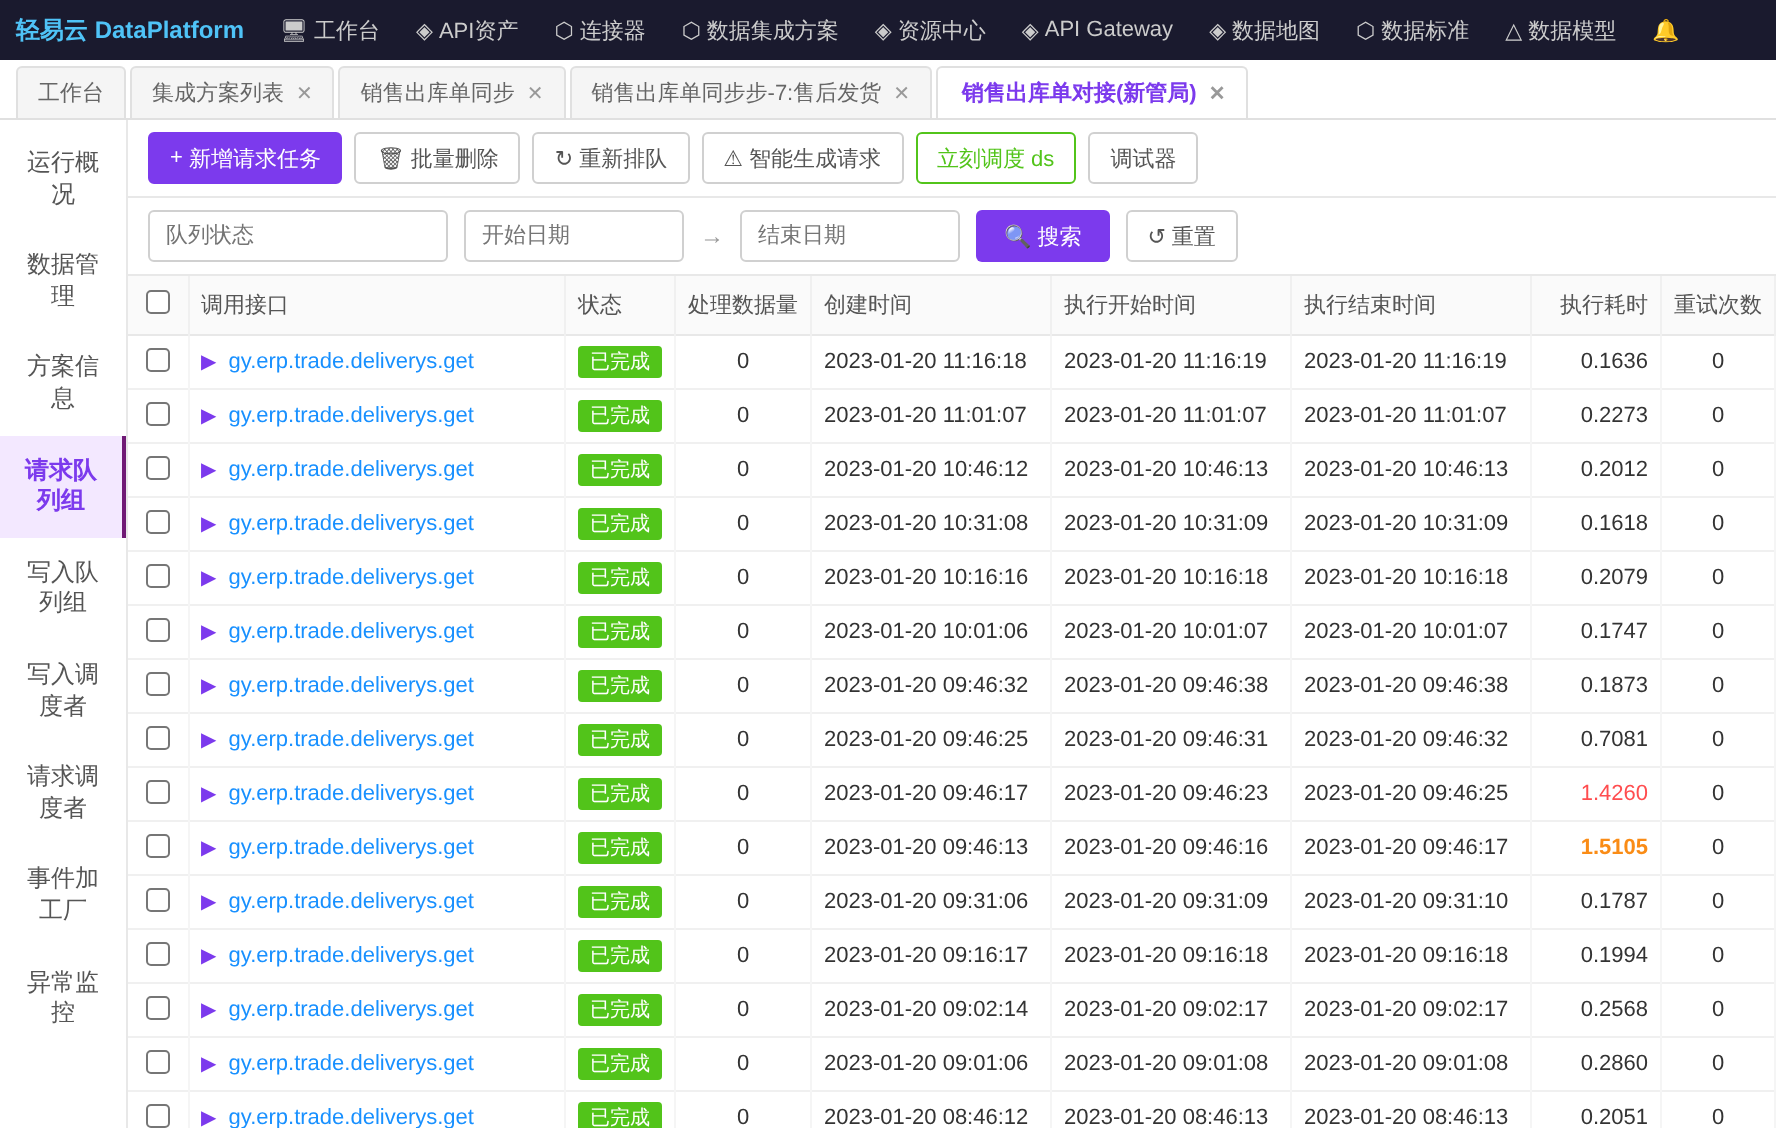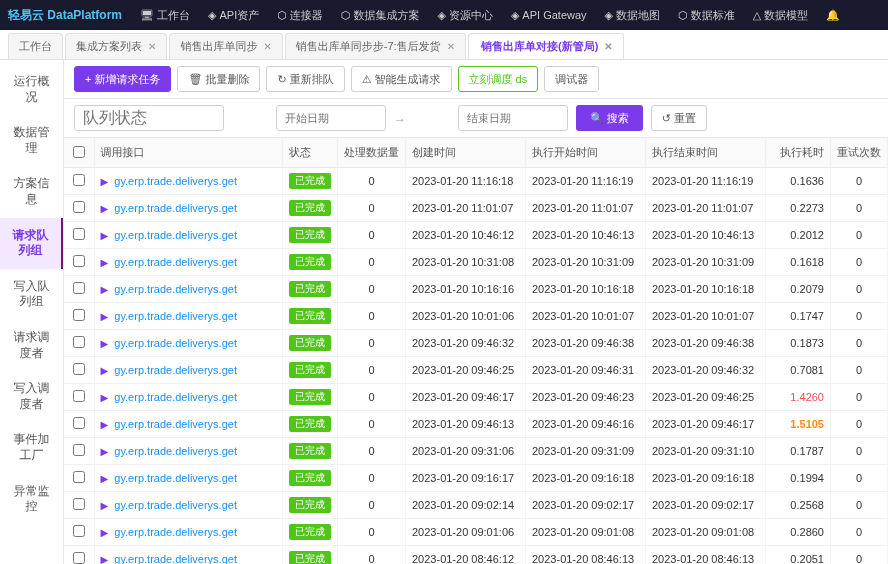--- a/index.html
+++ b/index.html
@@ -141,35 +141,34 @@
       display: flex;
       align-items: center;
       gap: 8px;
       border-bottom: 1px solid #e8e8e8;
     }
     .filter-input {
       height: 26px;
       border: 1px solid #d0d0d0;
       border-radius: 3px;
       padding: 0 8px;
-      font-size: 16px;
+      font-size: 11px;
       color: #999;
       background: #fff;
       width: 150px;
     }
     .date-input {
       height: 26px;
       border: 1px solid #d0d0d0;
       border-radius: 3px;
       padding: 0 8px;
       font-size: 11px;
       color: #999;
       background: #fff;
       width: 110px;
-      margin-left: 44px;
     }
     .arrow-icon { color: #999; font-size: 12px; }
     .search-btn {
       height: 26px;
       padding: 0 14px;
       border-radius: 3px;
       border: none;
       background: #7c3aed;
       color: #fff;
       font-size: 11px;
@@ -322,22 +321,22 @@
 </div>
 
 <div class="main-layout">
 
   <div class="sidebar">
     <div class="sidebar-item"><span>运行概况</span></div>
     <div class="sidebar-item"><span>数据管理</span></div>
     <div class="sidebar-item"><span>方案信息</span></div>
     <div class="sidebar-item active"><span>请求队列组</span></div>
     <div class="sidebar-item"><span>写入队列组</span></div>
+    <div class="sidebar-item"><span>写入调度者</span></div>
     <div class="sidebar-item"><span>请求调度者</span></div>
-    <div class="sidebar-item"><span>写入调度者</span></div>
     <div class="sidebar-item"><span>事件加工厂</span></div>
     <div class="sidebar-item"><span>异常监控</span></div>
   </div>
 
   <div class="content">
 
     <div class="toolbar">
       <button class="btn primary">
         <span>+</span>
         <span>新增请求任务</span>

